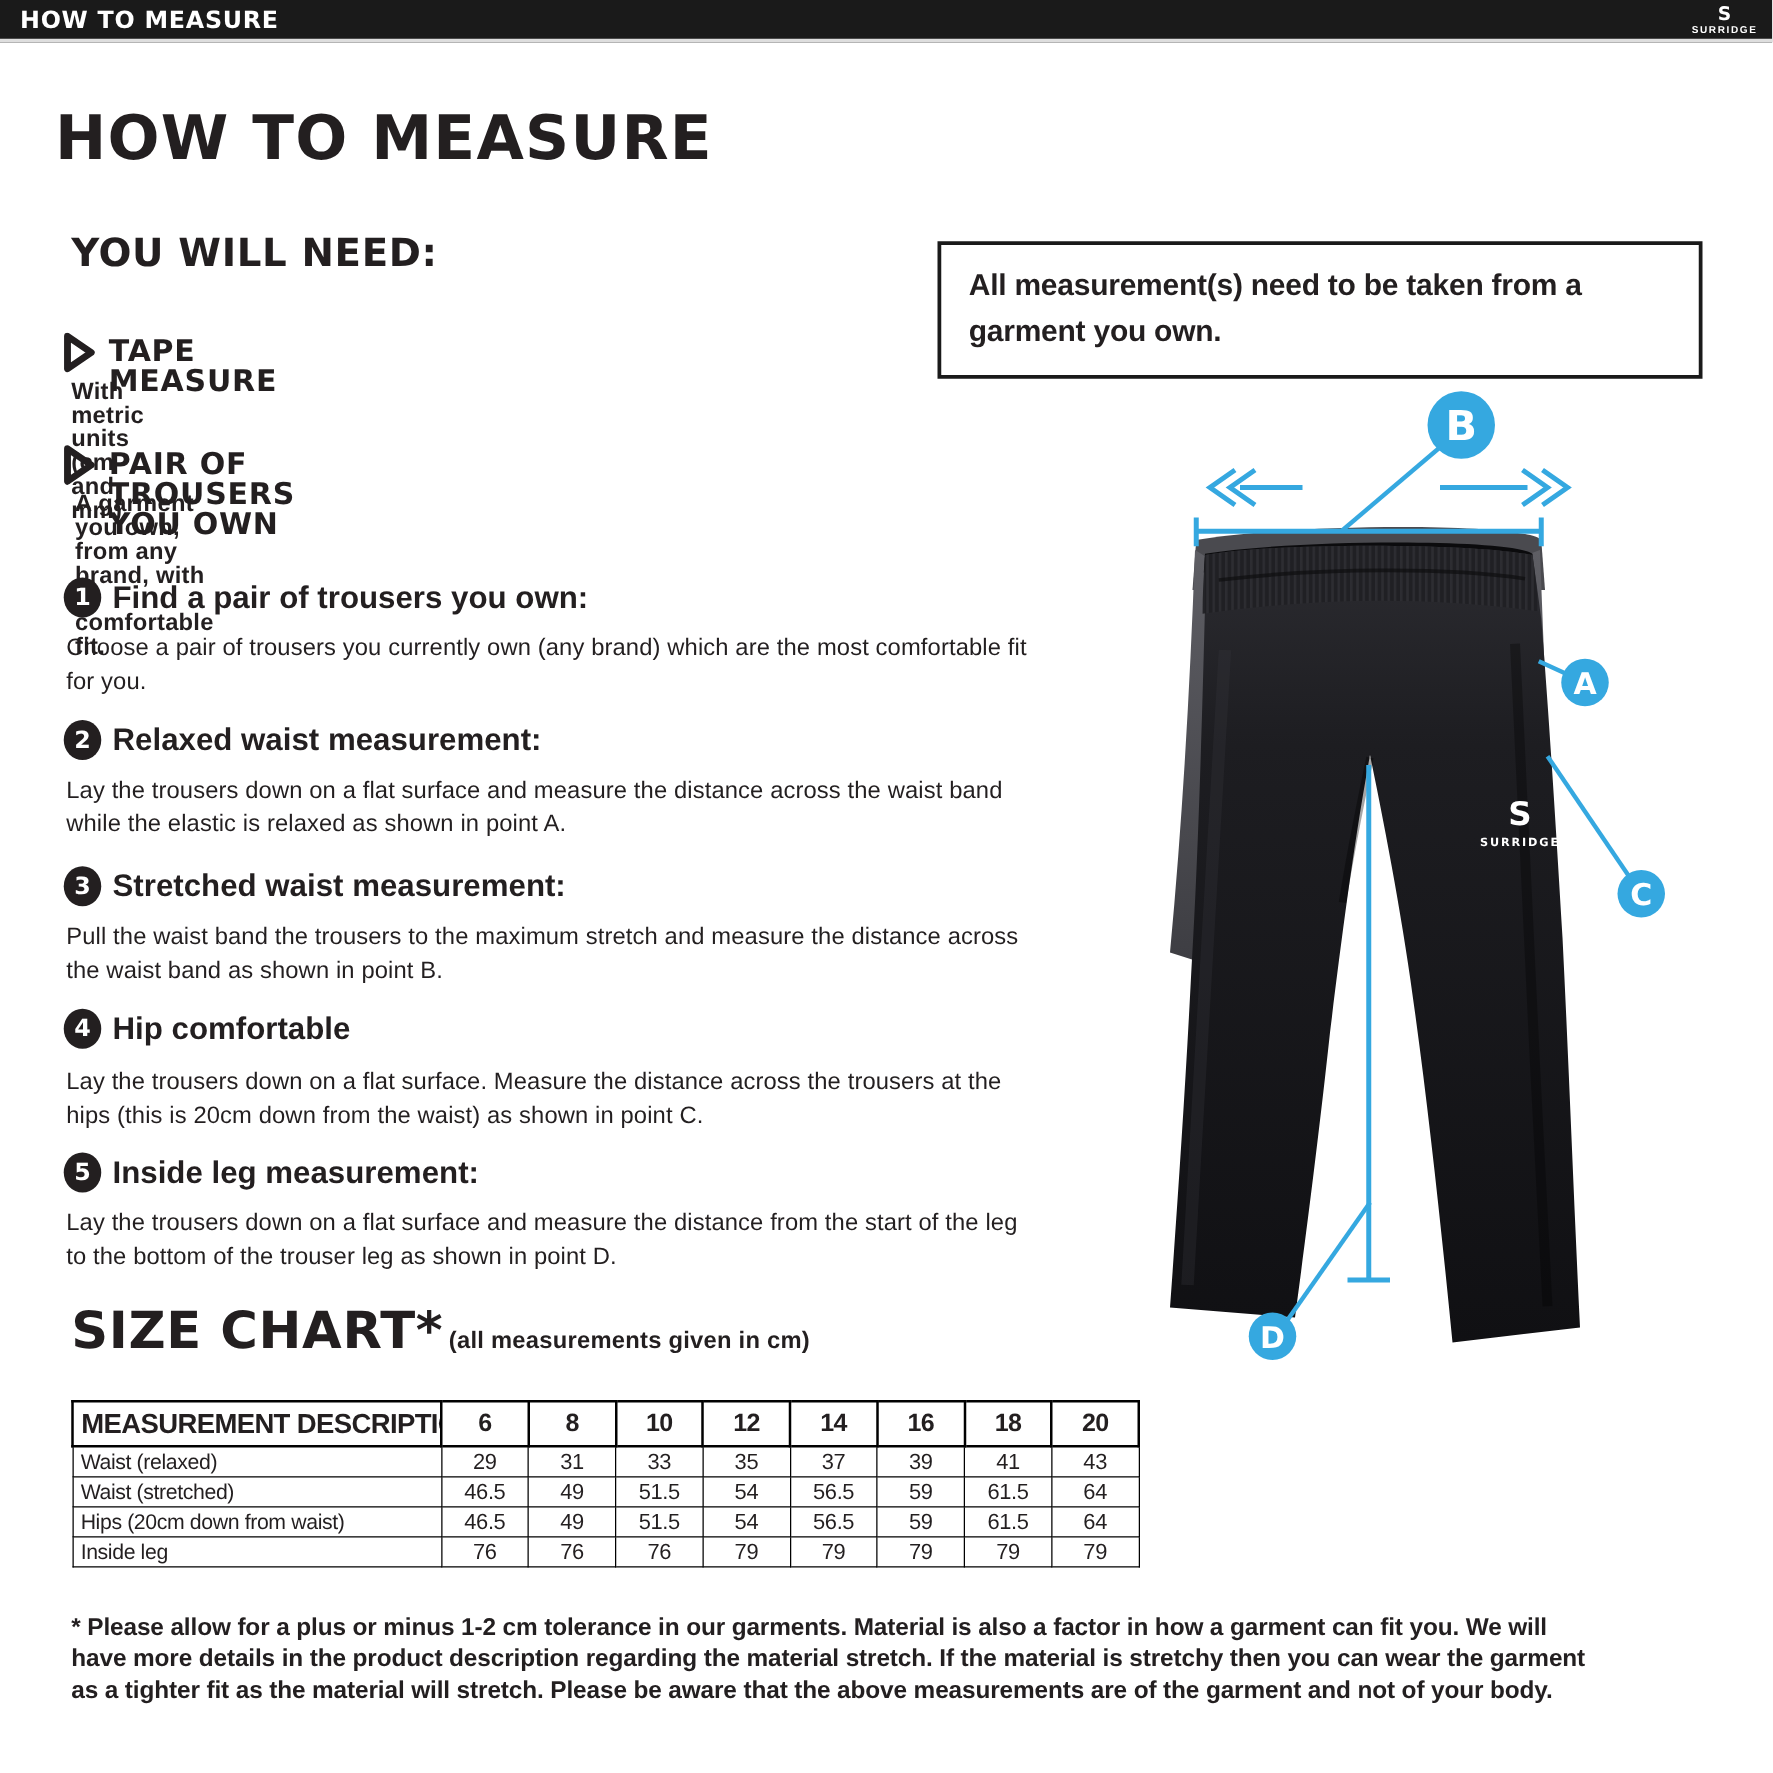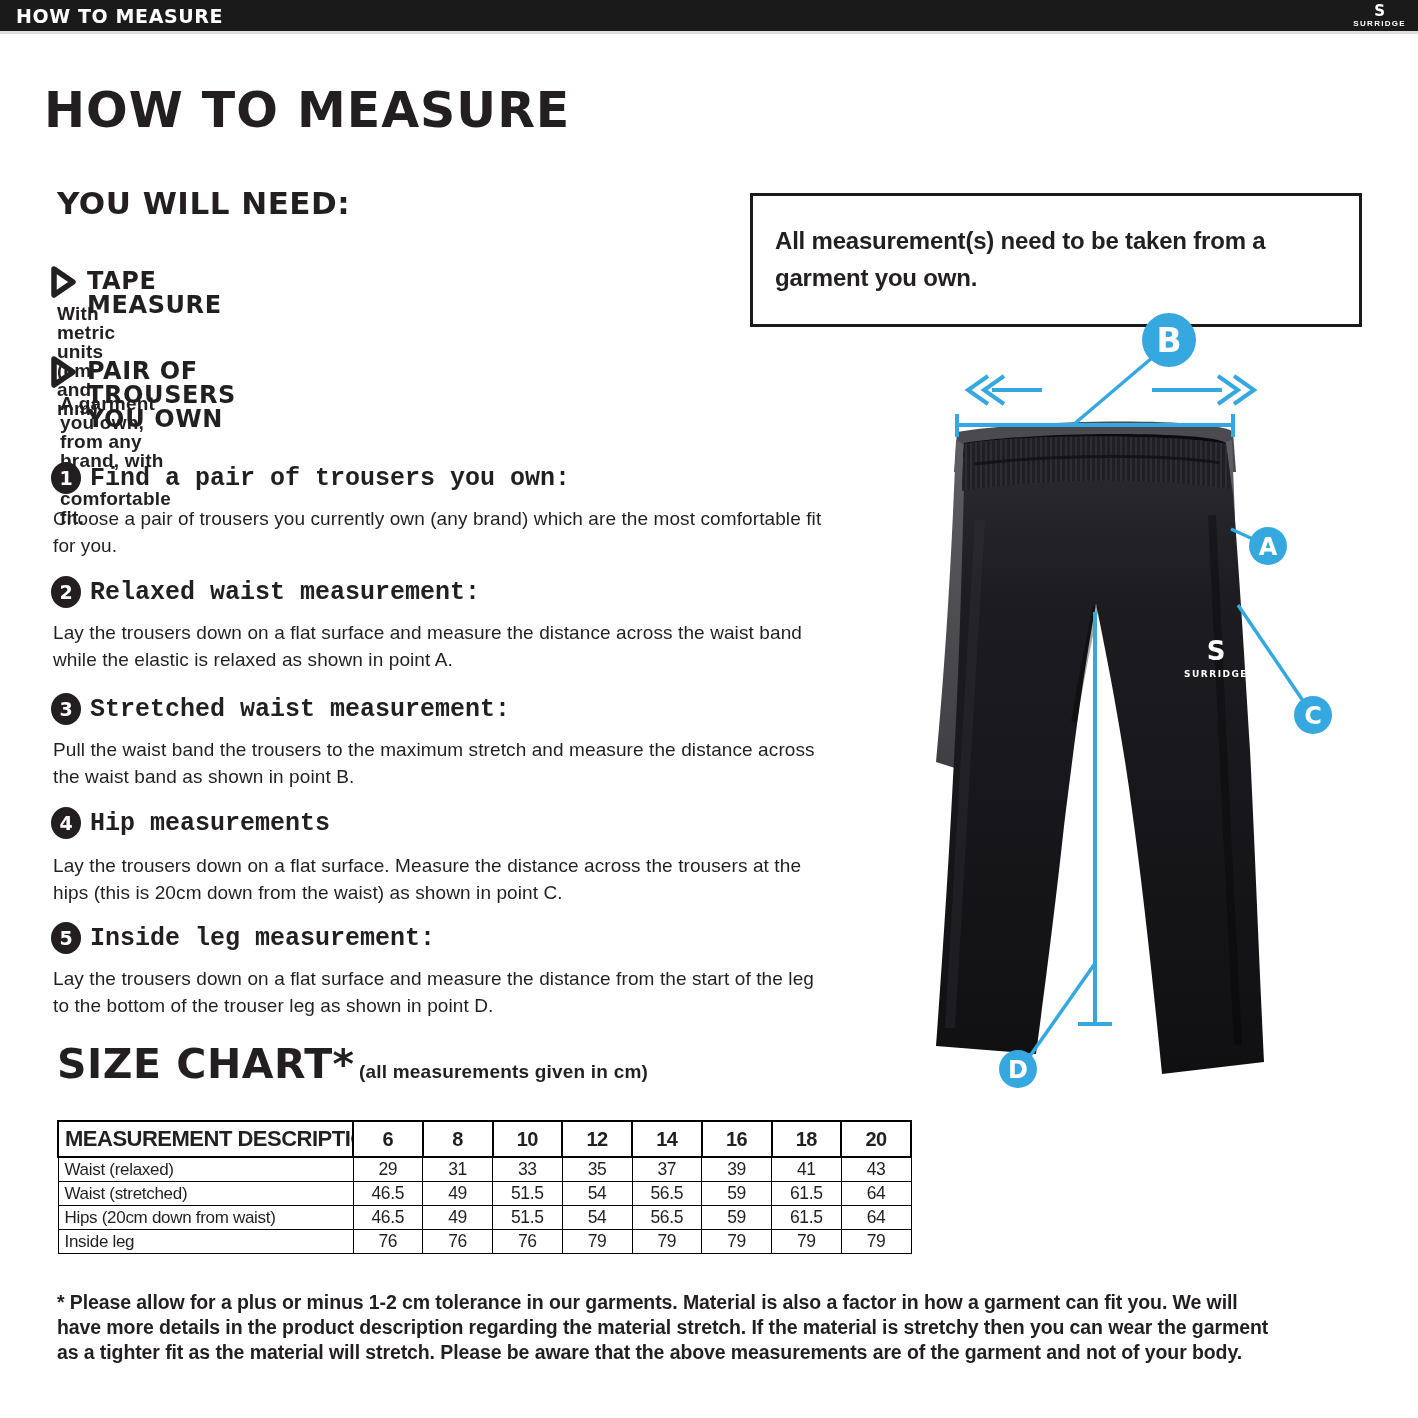--- a/index.html
+++ b/index.html
@@ -10,31 +10,31 @@
   
   .topbar{left:0;top:0;width:1418px;height:34px;background:#1a1a1a;border-bottom:3px solid #dedede;
           display:flex;align-items:center;justify-content:space-between;box-sizing:border-box;padding:0 12px 0 16px;}
   .topbar-title{color:#fff;font-weight:bold;font-size:19px;letter-spacing:.6px;font-family:"DejaVu Sans",sans-serif;}
   .brand{display:flex;flex-direction:column;align-items:center;line-height:1;}
   .brand-s{color:#fff;font-weight:bold;font-size:15px;font-family:"DejaVu Sans",sans-serif;}
   .brand-name{color:#fff;font-weight:bold;font-size:8px;letter-spacing:1.3px;margin-top:1px;}
 
   .h1{font-family:"DejaVu Sans",sans-serif;font-weight:bold;font-size:49px;letter-spacing:1px;line-height:1;}
 
-  .callout{border:3px solid #1a1a1a;box-sizing:border-box;width:612px;min-height:104px;padding:27px 22px;
+  .callout{border:3px solid #1a1a1a;box-sizing:border-box;width:612px;min-height:104px;padding:15px 22px;
            font-size:24px;font-weight:bold;line-height:1.54;letter-spacing:-.2px;}
 
   .ywn{font-family:"DejaVu Sans",sans-serif;font-weight:bold;font-size:31px;letter-spacing:.5px;line-height:1;}
 
   .need-title{font-family:"DejaVu Sans",sans-serif;font-weight:bold;font-size:24px;letter-spacing:.6px;line-height:1;}
   .need-sub{font-weight:bold;font-size:19px;letter-spacing:.2px;line-height:1;}
 
   .step-num{width:30px;height:32px;border-radius:50%;background:#231f20;color:#fff;display:flex;align-items:center;
             justify-content:center;font-family:"DejaVu Sans",sans-serif;font-weight:bold;font-size:19px;}
-  .step-title{font-family:Liberation Mono, monospace;font-weight:bold;font-size:25px;line-height:1.1;white-space:nowrap;}
+  .step-title{font-family:Liberation Sans, sans-serif;font-weight:bold;font-size:25px;line-height:1.1;white-space:nowrap;}
   .step-body{font-weight:normal;font-size:19px;line-height:1.42;width:775px;letter-spacing:.1px;}
 
   .sc-h{font-family:"DejaVu Sans",sans-serif;font-weight:bold;font-size:41px;letter-spacing:.5px;line-height:1;}
   .sc-note{font-weight:bold;font-size:19px;letter-spacing:.2px;}
 
   table.sizes{border-collapse:collapse;table-layout:fixed;width:853px;background:#fff;}
   table.sizes td{border:1px solid #000;box-sizing:border-box;text-align:center;overflow:hidden;white-space:nowrap;}
   table.sizes col.c0{width:295px;}
   table.sizes col.cn{width:69.75px;}
   tr.t-head td{border-width:2px;height:36px;font-weight:bold;font-size:20px;letter-spacing:-.5px;}
@@ -96,21 +96,21 @@
   </div>
 
   <div class="abs" style="left:0;top:693px;">
     <div class="abs step-num" style="left:51px;top:0;">3</div>
     <div class="abs step-title" style="left:90px;top:3px;">Stretched waist measurement:</div>
     <div class="abs step-body" style="left:53px;top:44px;">Pull the waist band the trousers to the maximum stretch and measure the distance across the waist band as shown in point B.</div>
   </div>
 
   <div class="abs" style="left:0;top:807px;">
     <div class="abs step-num" style="left:51px;top:0;">4</div>
-    <div class="abs step-title" style="left:90px;top:3px;">Hip measurements</div>
+    <div class="abs step-title" style="left:90px;top:3px;">Hip comfortable</div>
     <div class="abs step-body" style="left:53px;top:46px;">Lay the trousers down on a flat surface. Measure the distance across the trousers at the hips (this is 20cm down from the waist) as shown in point C.</div>
   </div>
 
   <div class="abs" style="left:0;top:922px;">
     <div class="abs step-num" style="left:51px;top:0;">5</div>
     <div class="abs step-title" style="left:90px;top:3px;">Inside leg measurement:</div>
     <div class="abs step-body" style="left:53px;top:44px;">Lay the trousers down on a flat surface and measure the distance from the start of the leg to the bottom of the trouser leg as shown in point D.</div>
   </div>
 
   <svg class="abs" style="left:880px;top:310px;" width="500" height="800" viewBox="0 0 500 800">

